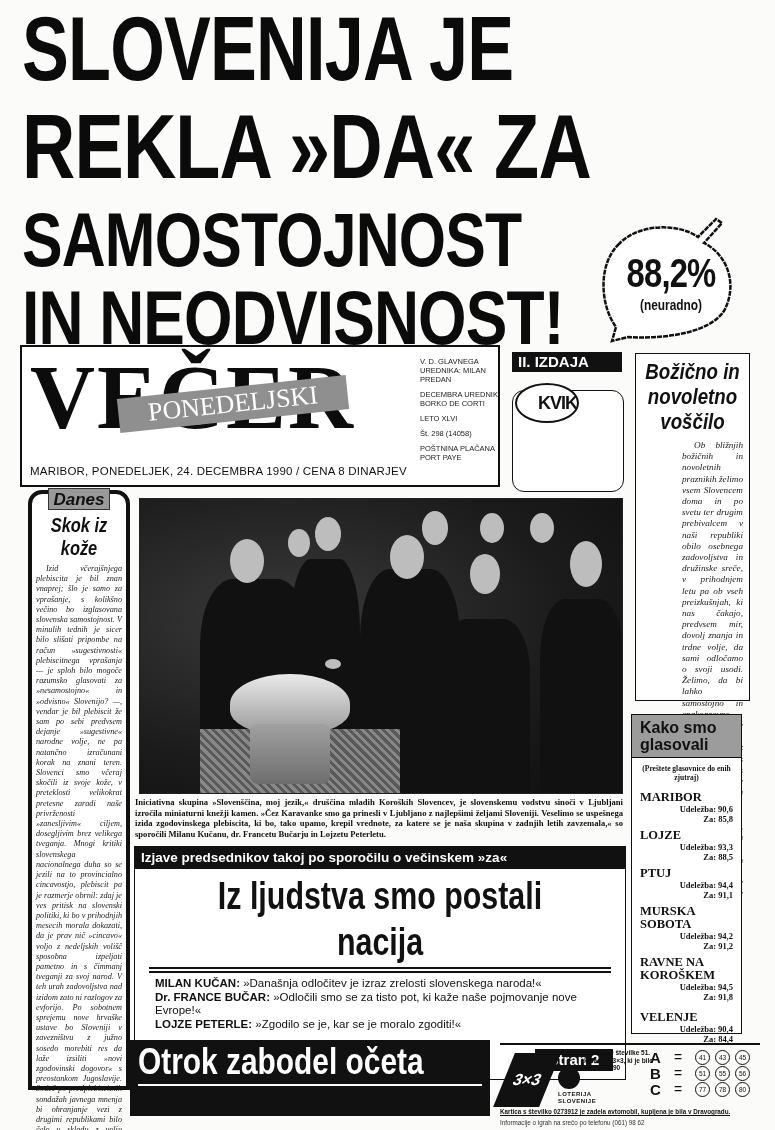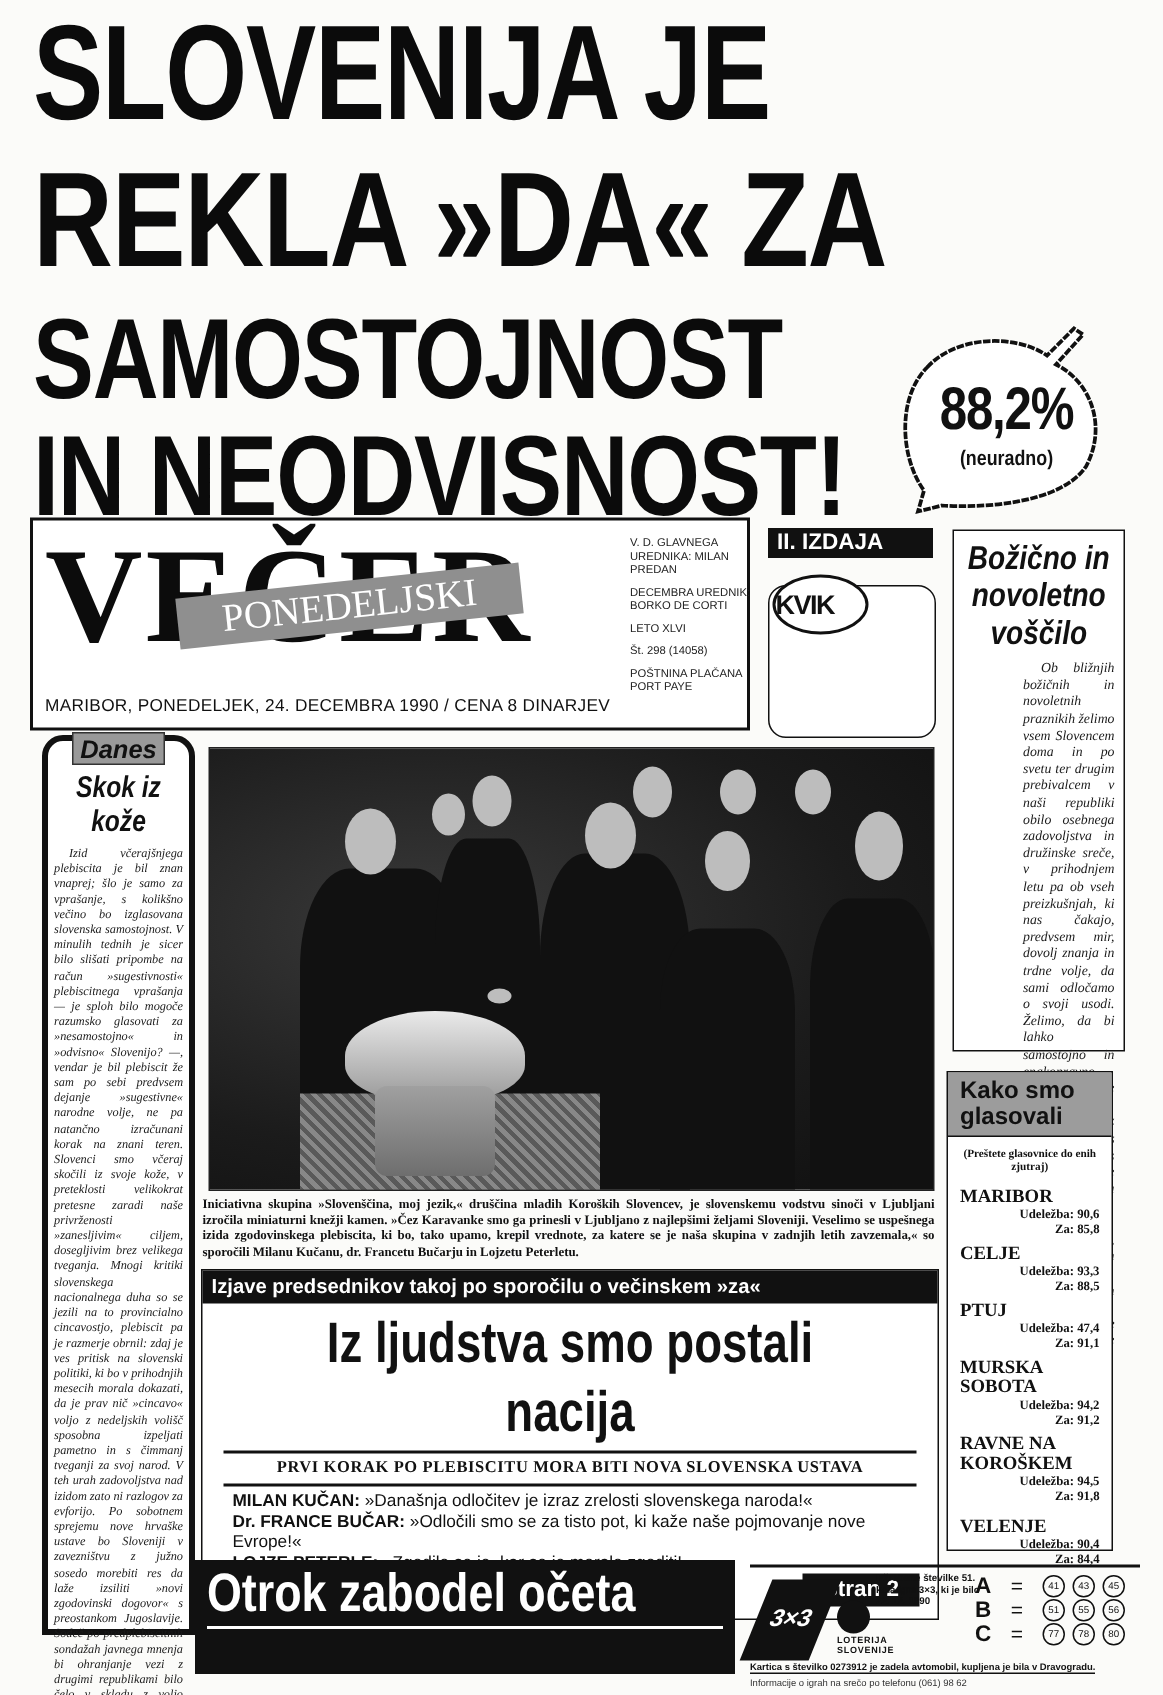--- a/index.html
+++ b/index.html
@@ -20,21 +20,21 @@
 
   .masthead { position: absolute; left: 20px; top: 345px; width: 480px; height: 142px; border: 2px solid #111; background: #fff; }
   .mast-name { position: absolute; left: 8px; top: 6px; font-family: "Liberation Serif", serif; font-weight: 700; font-size: 90px; letter-spacing: 2px; line-height: 1; color: #0c0c0c; }
   .mast-ribbon { position: absolute; left: 96px; top: 40px; width: 230px; height: 34px; background: #8f8f8f; transform: rotate(-6deg); color: #fff; font-family: "Liberation Serif", serif; font-size: 26px; text-align: center; line-height: 34px; letter-spacing: 0px; }
   .mast-date { position: absolute; left: 8px; bottom: 8px; font-size: 11.5px; letter-spacing: 0.2px; color: #111; }
   .mast-info { position: absolute; left: 398px; top: 10px; width: 80px; font-size: 7.5px; line-height: 9px; color: #222; }
   .mast-info p { margin-bottom: 6px; }
 
   .izdaja { position: absolute; left: 512px; top: 352px; width: 110px; height: 20px; background: #111; color: #fff; font-size: 15px; font-weight: 700; padding-left: 6px; line-height: 20px; transform: scaleX(1); }
   .kvik-box { position: absolute; left: 512px; top: 390px; width: 112px; height: 102px; border: 1.5px solid #111; border-radius: 12px; background: #fff; }
-  .kvik-logo { position: absolute; left: 2px; top: -8px; width: 64px; height: 40px; border: 2px solid #111; border-radius: 50%; background: #fff; font-family: "Liberation Sans", sans-serif; font-weight: 700; font-size: 18px; text-align: left; line-height: 36px; letter-spacing: -1px; }
+  .kvik-logo { position: absolute; left: 2px; top: -8px; width: 64px; height: 40px; border: 2px solid #111; border-radius: 50%; background: #fff; font-family: "Liberation Sans", sans-serif; font-weight: 700; font-size: 18px; text-align: right; line-height: 36px; letter-spacing: -1px; }
   .kvik-text { position: absolute; left: 8px; top: 36px; width: 100px; font-size: 10.5px; font-weight: 700; line-height: 12px; }
 
   .voscilo { position: absolute; left: 635px; top: 353px; width: 115px; height: 348px; border: 1.5px solid #111; background: #fff; padding: 5px 6px; }
   .voscilo h2 { font-family: "Liberation Sans", sans-serif; font-style: italic; font-weight: 700; font-size: 22px; line-height: 25px; text-align: center; transform: scaleX(0.85); margin: 0 -12px 6px -12px; }
   .voscilo .body { font-family: "Liberation Serif", serif; font-style: italic; font-size: 9.2px; line-height: 11.2px; text-align: justify; text-indent: 12px; color: #1a1a1a; margin-left: 40px; }
   .voscilo .sig { font-family: "Liberation Serif", serif; font-style: italic; font-size: 9.2px; line-height: 11px; display: flex; justify-content: space-between; }
   .voscilo .sig2 { font-family: "Liberation Serif", serif; font-style: italic; font-size: 9.2px; text-align: right; }
 
   .danes { position: absolute; left: 28px; top: 490px; width: 102px; height: 600px; border: 4px solid #111; border-radius: 14px 14px 0 0; background: #fff; padding: 4px 4px; }
   .danes-tab { display: block; margin: -10px auto 4px; width: 62px; height: 22px; background: #999; border: 1px solid #333; font-style: italic; font-weight: 700; font-size: 17px; text-align: center; line-height: 21px; color: #111; }
@@ -157,46 +157,45 @@
   <div class="cloth"></div>
   <div class="bowl"></div>
   <div class="bowlbase"></div>
 </div>
 <p class="caption">Iniciativna skupina »Slovenščina, moj jezik,« druščina mladih Koroških Slovencev, je slovenskemu vodstvu sinoči v Ljubljani izročila miniaturni knežji kamen. »Čez Karavanke smo ga prinesli v Ljubljano z najlepšimi željami Sloveniji. Veselimo se uspešnega izida zgodovinskega plebiscita, ki bo, tako upamo, krepil vrednote, za katere se je naša skupina v zadnjih letih zavzemala,« so sporočili Milanu Kučanu, dr. Francetu Bučarju in Lojzetu Peterletu.</p>
 
 <div class="izjave">
   <div class="bar">Izjave predsednikov takoj po sporočilu o večinskem »za«</div>
   <div class="big">Iz ljudstva smo postali nacija</div>
   <div class="rule"></div>
-  <div class="sub">PRVI KORAK PO PLEBISCITU MORA BITI NOVA SLOVENSKA USTAVA</div>
   <div class="rule"></div>
   <div class="quotes">
     <div><span>MILAN KUČAN:</span><span class="q"> »Današnja odločitev je izraz zrelosti slovenskega naroda!«</span></div>
     <div><span>Dr. FRANCE BUČAR:</span><span class="q"> »Odločili smo se za tisto pot, ki kaže naše pojmovanje nove Evrope!«</span></div>
     <div><span>LOJZE PETERLE:</span><span class="q"> »Zgodilo se je, kar se je moralo zgoditi!«</span></div>
   </div>
   <div class="stran2">Stran 2</div>
 </div>
 
 <div class="kako">
   <div class="hdr">Kako smo glasovali</div>
   <div class="note">(Preštete glasovnice do enih zjutraj)</div>
   <div class="city">
     <div class="cname">MARIBOR</div>
     <div class="stat">Udeležba: 90,6</div>
     <div class="stat">Za: 85,8</div>
   </div>
   <div class="city">
-    <div class="cname">CELJE</div>
+    <div class="cname">LOJZE</div>
     <div class="stat">Udeležba: 93,3</div>
     <div class="stat">Za: 88,5</div>
   </div>
   <div class="city">
     <div class="cname">PTUJ</div>
-    <div class="stat">Udeležba: 47,4</div>
+    <div class="stat">Udeležba: 94,4</div>
     <div class="stat">Za: 91,1</div>
   </div>
   <div class="city">
     <div class="cname">MURSKA SOBOTA</div>
     <div class="stat">Udeležba: 94,2</div>
     <div class="stat">Za: 91,2</div>
   </div>
   <div class="city">
     <div class="cname">RAVNE NA KOROŠKEM</div>
     <div class="stat">Udeležba: 94,5</div>

